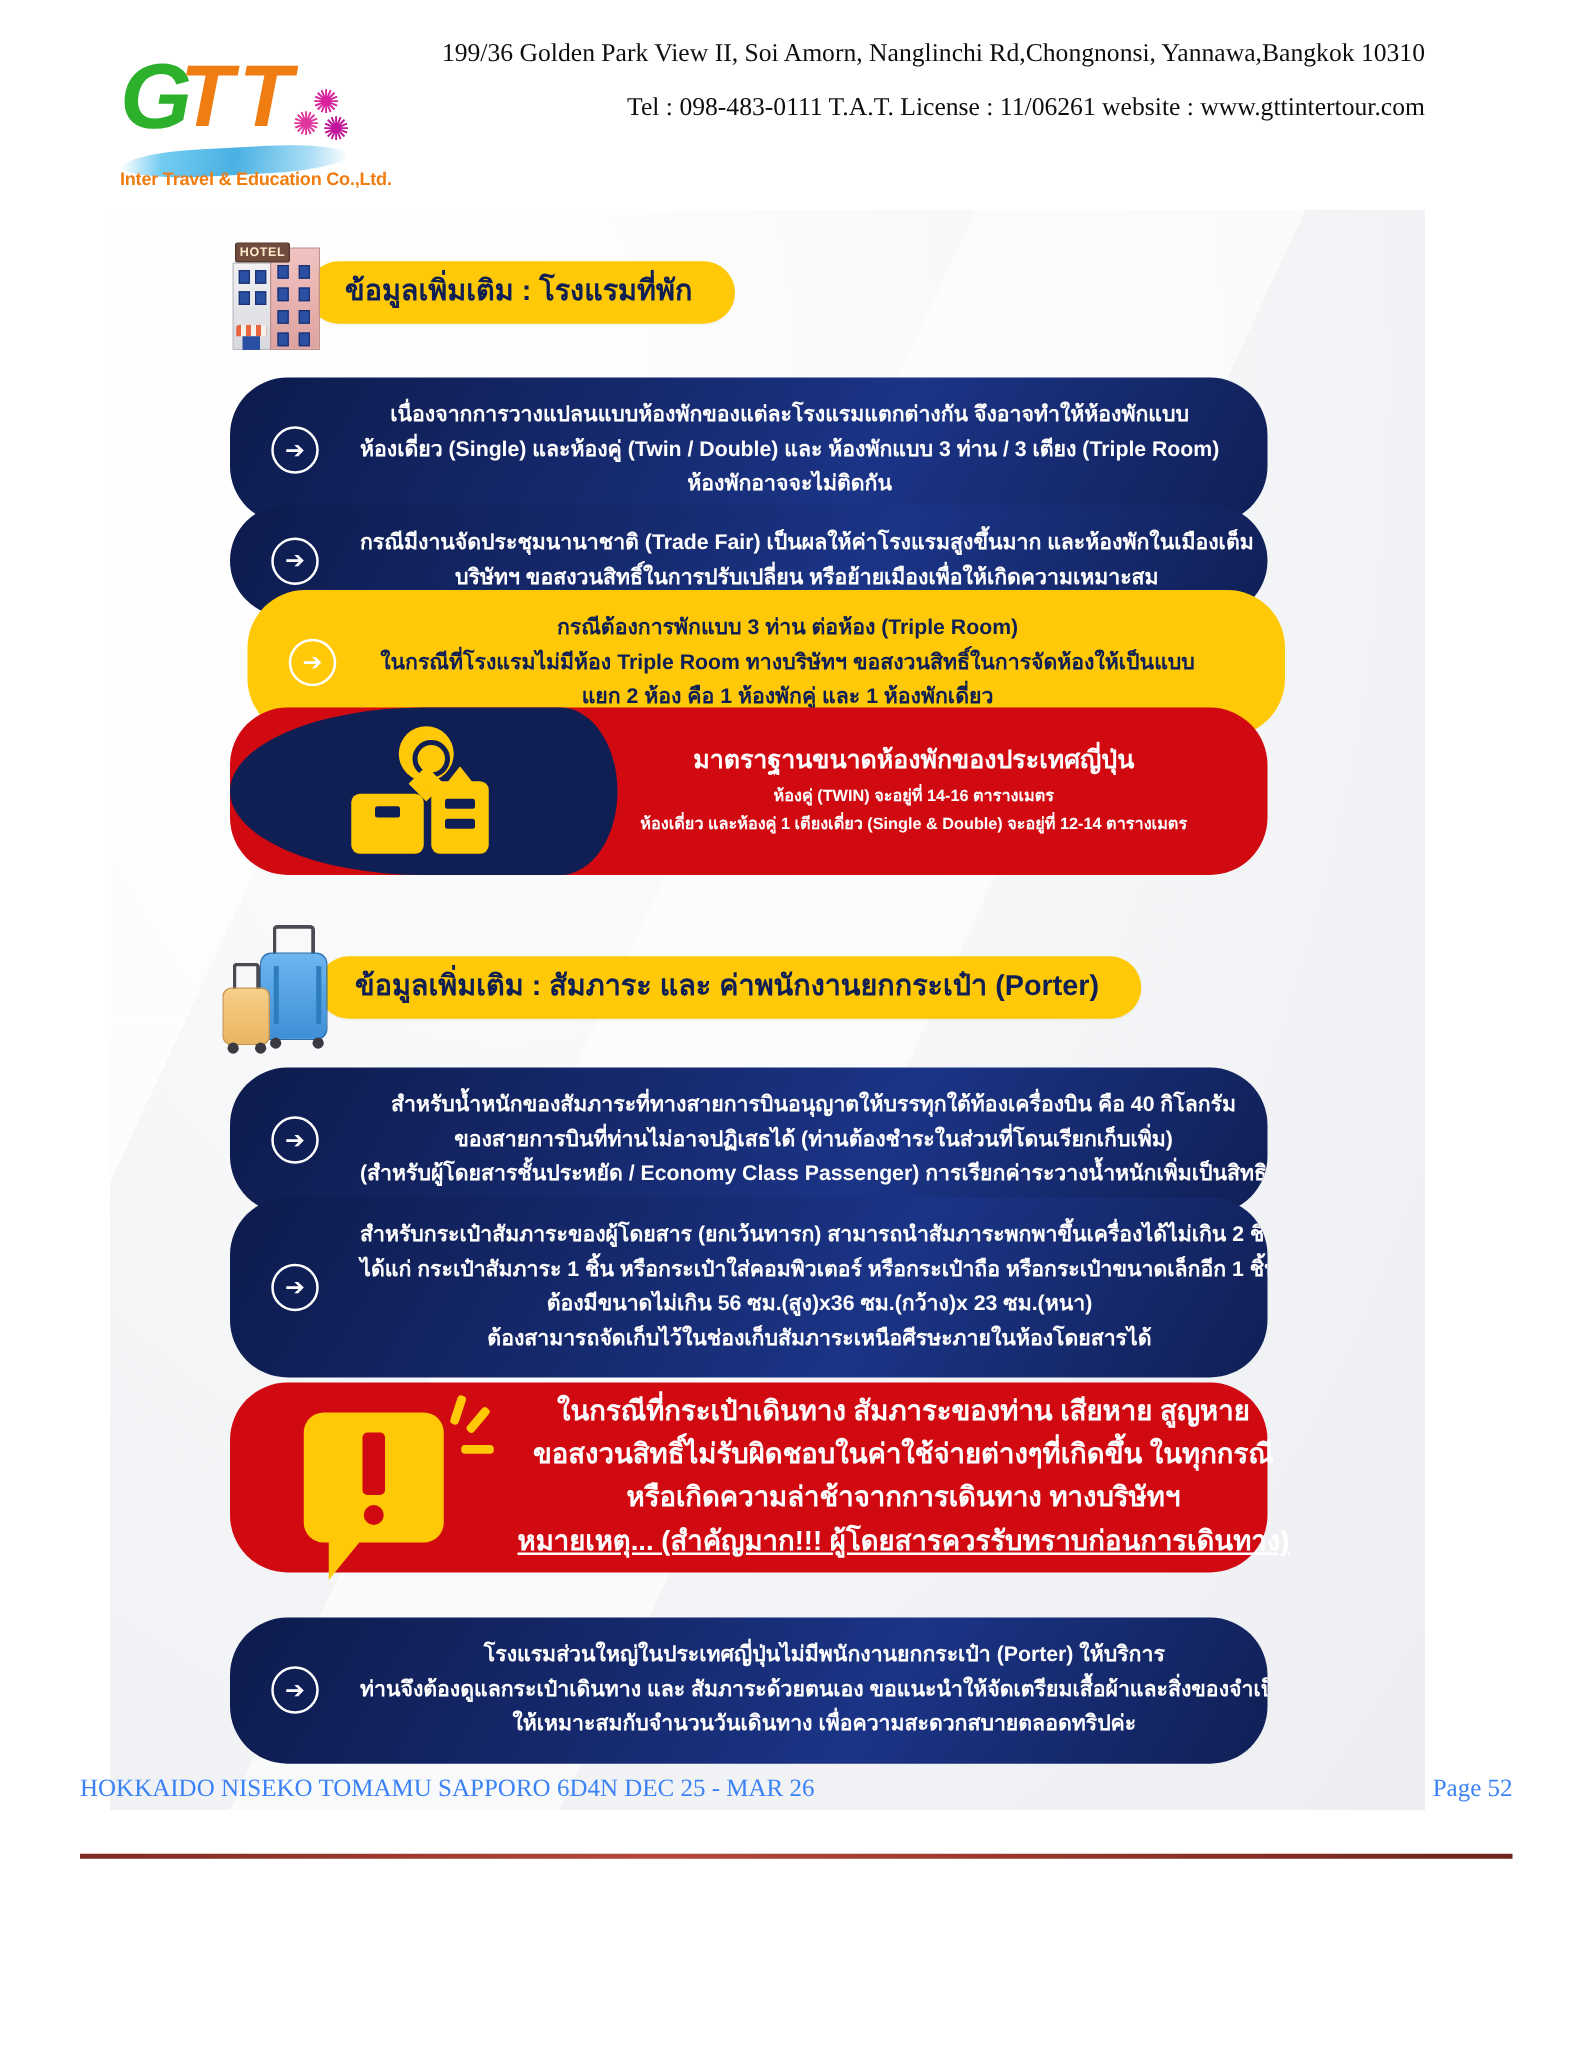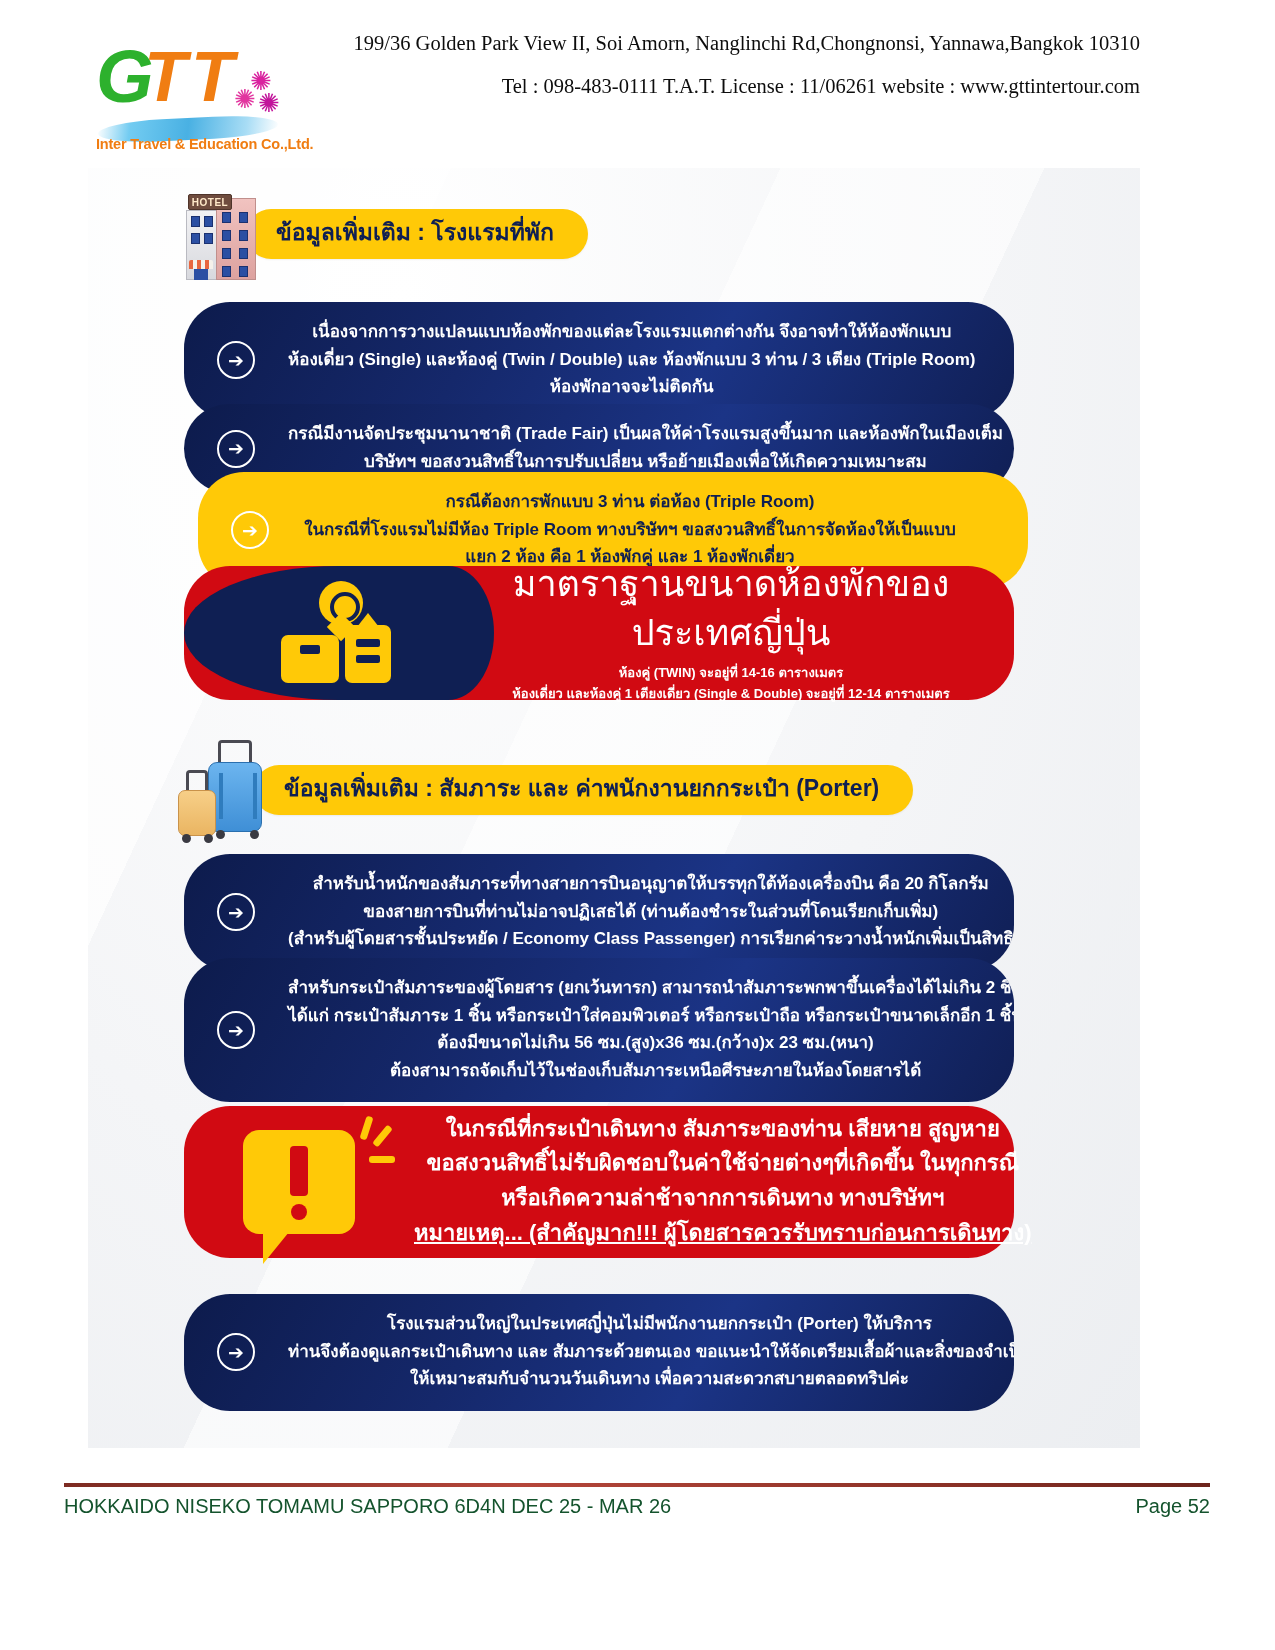--- a/index.html
+++ b/index.html
@@ -191,21 +191,21 @@
   .redpanel .badge {
     position:absolute; left:0; top:0; width:310px; height:100%;
     background:#0f1f53;
     border-radius:50% 46px 46px 50% / 50% 50% 50% 50%;
     display:flex; align-items:center; justify-content:center;
   }
   .redpanel .rp-text {
     margin-left:310px; flex:1 1 auto; text-align:center;
     padding:18px 46px 20px 0;
   }
-  .rp-title { font-size:36px; font-weight:normal; line-height:1.35; margin-bottom:4px; }
+  .rp-title { font-size:20px; font-weight:bold; line-height:1.35; margin-bottom:4px; }
   .rp-line { display:block; font-size:13px; font-weight:bold; line-height:1.62; white-space:nowrap; }
 
   
   .pin-icon { position:relative; width:128px; height:104px; }
   .pin-head {
     position:absolute; left:44px; top:0px; width:44px; height:44px;
     background:#ffc907; border-radius:50% 50% 50% 50%;
   }
   .pin-head::after{
     content:""; position:absolute; left:11px; top:11px; width:22px; height:22px;
@@ -267,24 +267,24 @@
   .warn-text { flex:1 1 auto; text-align:center; padding:20px 56px 22px 0; }
   .warn-line { display:block; font-size:22px; font-weight:bold; line-height:1.58; white-space:nowrap; }
   .warn-line.underline { text-decoration:underline; }
 
   
   .footer-rule {
     position:absolute; left:64px; top:1483px; width:1146px; height:4px;
     background:linear-gradient(90deg,#7d2b22,#b5463a 40%,#8d3227 75%,#6d241c);
   }
   .footer {
-    position:absolute; left:64px; top:1495px; width:1146px;
+    position:absolute; left:64px; top:1420px; width:1146px;
     display:flex; justify-content:space-between; align-items:baseline;
-    font-family:Liberation Sans, sans-serif;
-    font-size:20px; color:#14532d;
+    font-family:Liberation Serif, serif;
+    font-size:20px; color:#3b82f6;
   }
 </style>
 </head>
 <body>
 
 <div class="page-header">
 
   <div class="logo-block">
     <div class="logo-gtt">
       <span class="logo-g">G</span>
@@ -391,21 +391,21 @@
       <div class="wheel" style="left:76px; top:90px;"></div>
     </div>
     <div class="sec-pill">ข้อมูลเพิ่มเติม : สัมภาระ และ ค่าพนักงานยกกระเป๋า (Porter)</div>
   </div>
 
   <div class="row navy" style="left:96px; top:686px; width:830px;">
     <div class="arrow-wrap">
       <span class="arrow-circle">➔</span>
     </div>
     <div class="row-text">
-      <span class="ln">สำหรับน้ำหนักของสัมภาระที่ทางสายการบินอนุญาตให้บรรทุกใต้ท้องเครื่องบิน คือ 20 กิโลกรัม</span>
+      <span class="ln">สำหรับน้ำหนักของสัมภาระที่ทางสายการบินอนุญาตให้บรรทุกใต้ท้องเครื่องบิน คือ 40 กิโลกรัม</span>
       <span class="ln">ของสายการบินที่ท่านไม่อาจปฏิเสธได้ (ท่านต้องชำระในส่วนที่โดนเรียกเก็บเพิ่ม)</span>
       <span class="ln">(สำหรับผู้โดยสารชั้นประหยัด / Economy Class Passenger) การเรียกค่าระวางน้ำหนักเพิ่มเป็นสิทธิ</span>
     </div>
   </div>
 
   <div class="row navy" style="left:96px; top:790px; width:830px;">
     <div class="arrow-wrap">
       <span class="arrow-circle">➔</span>
     </div>
     <div class="row-text">

